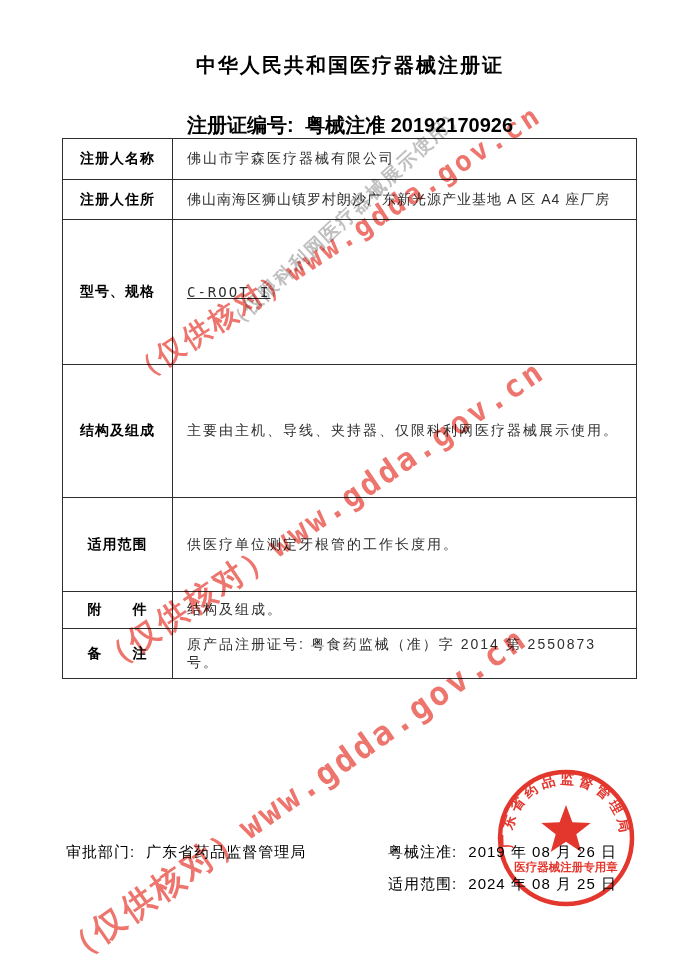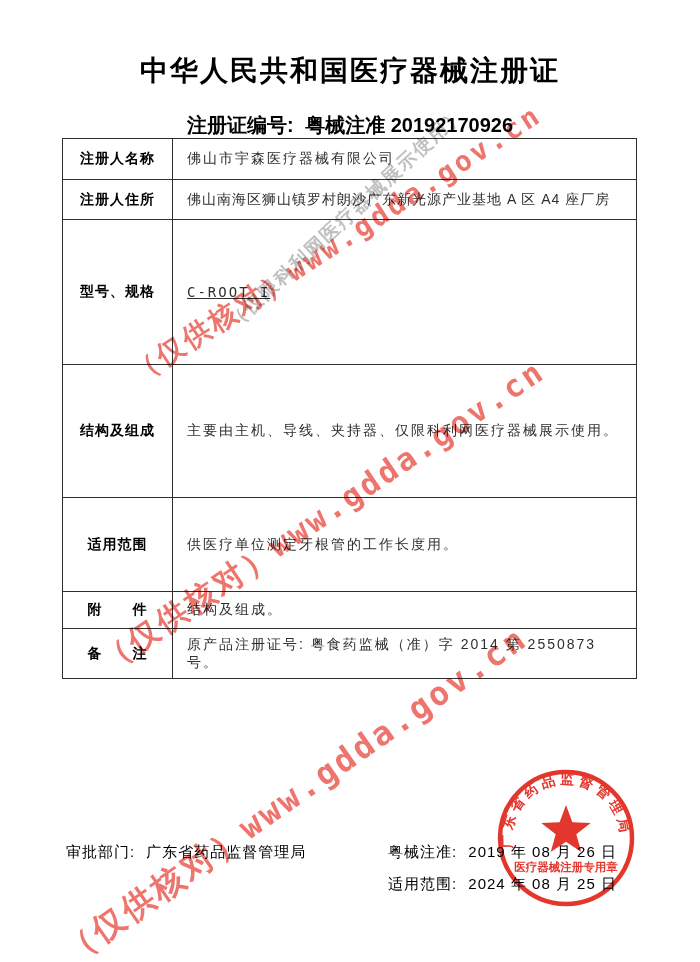--- a/index.html
+++ b/index.html
@@ -1,21 +1,21 @@
 <!DOCTYPE html>
 <html><head>
 <meta charset="utf-8">
 <style>
   html,body{margin:0;padding:0;background:#ffffff;}
   body{width:700px;height:962px;position:relative;overflow:hidden;
        font-family:"Liberation Sans","DejaVu Sans",sans-serif;color:#1a1a1a;}
   .certificate{position:absolute;left:0;top:0;width:700px;height:962px;background:#fff;}
 
   .doc-title{position:absolute;left:0;top:52px;width:700px;text-align:center;
-    font-size:28px;font-weight:bold;letter-spacing:2px;
+    font-size:20px;font-weight:bold;letter-spacing:2px;
     font-family:"Liberation Serif","DejaVu Serif",serif;color:#000;}
   .cert-no-line{position:absolute;left:0;top:112px;width:700px;text-align:center;
     font-size:20px;font-weight:bold;color:#000;}
   .cert-no-line span{margin:0 3px;}
 
   table.cert-table{position:absolute;left:62px;top:138px;width:575px;
     border-collapse:collapse;table-layout:fixed;z-index:1;}
   table.cert-table td{border:1.5px solid #2e2e2e;vertical-align:middle;}
   td.lbl{width:107px;text-align:center;font-weight:bold;font-size:14px;
     letter-spacing:1px;color:#000;margin-left:40px;}

